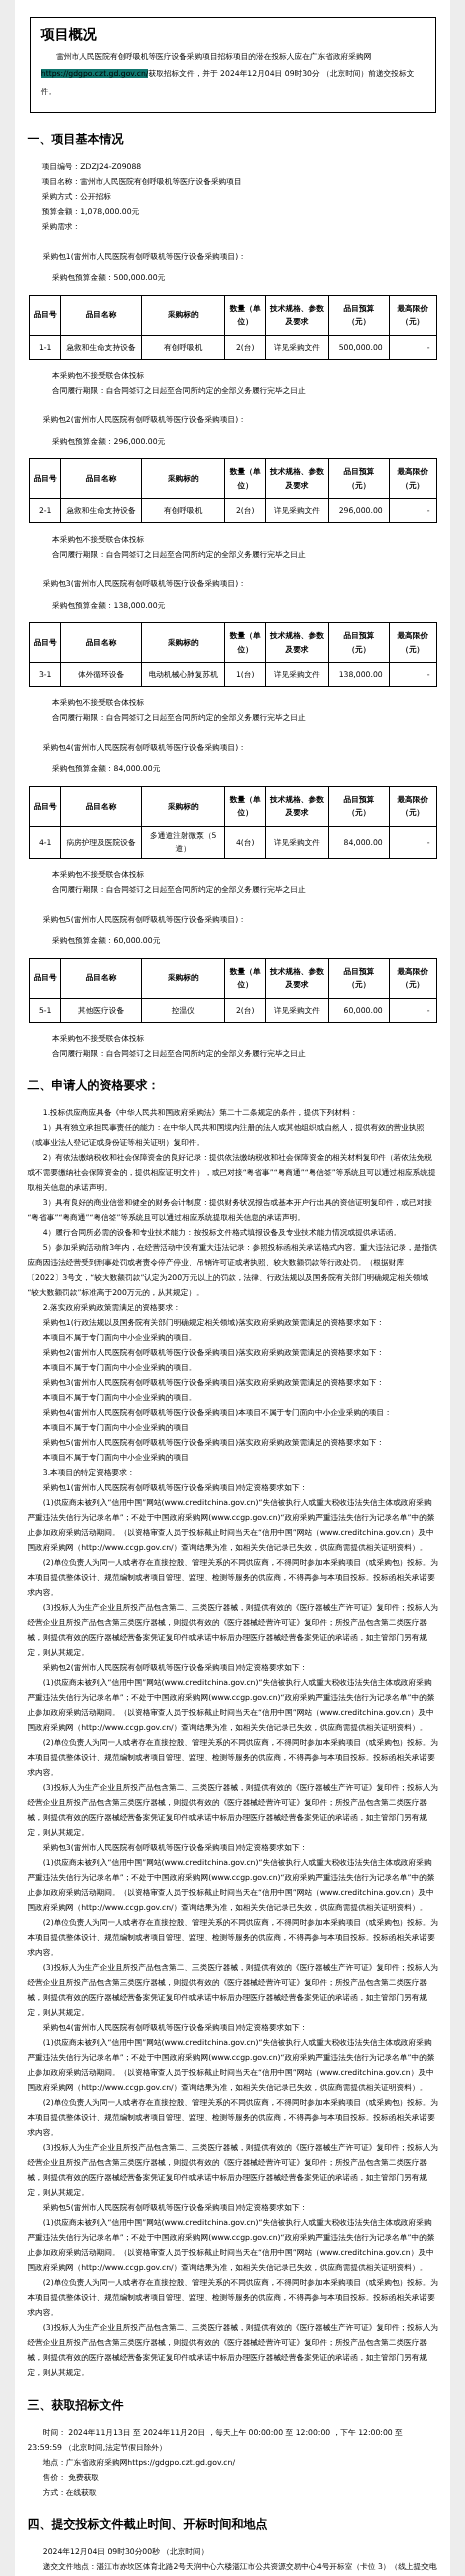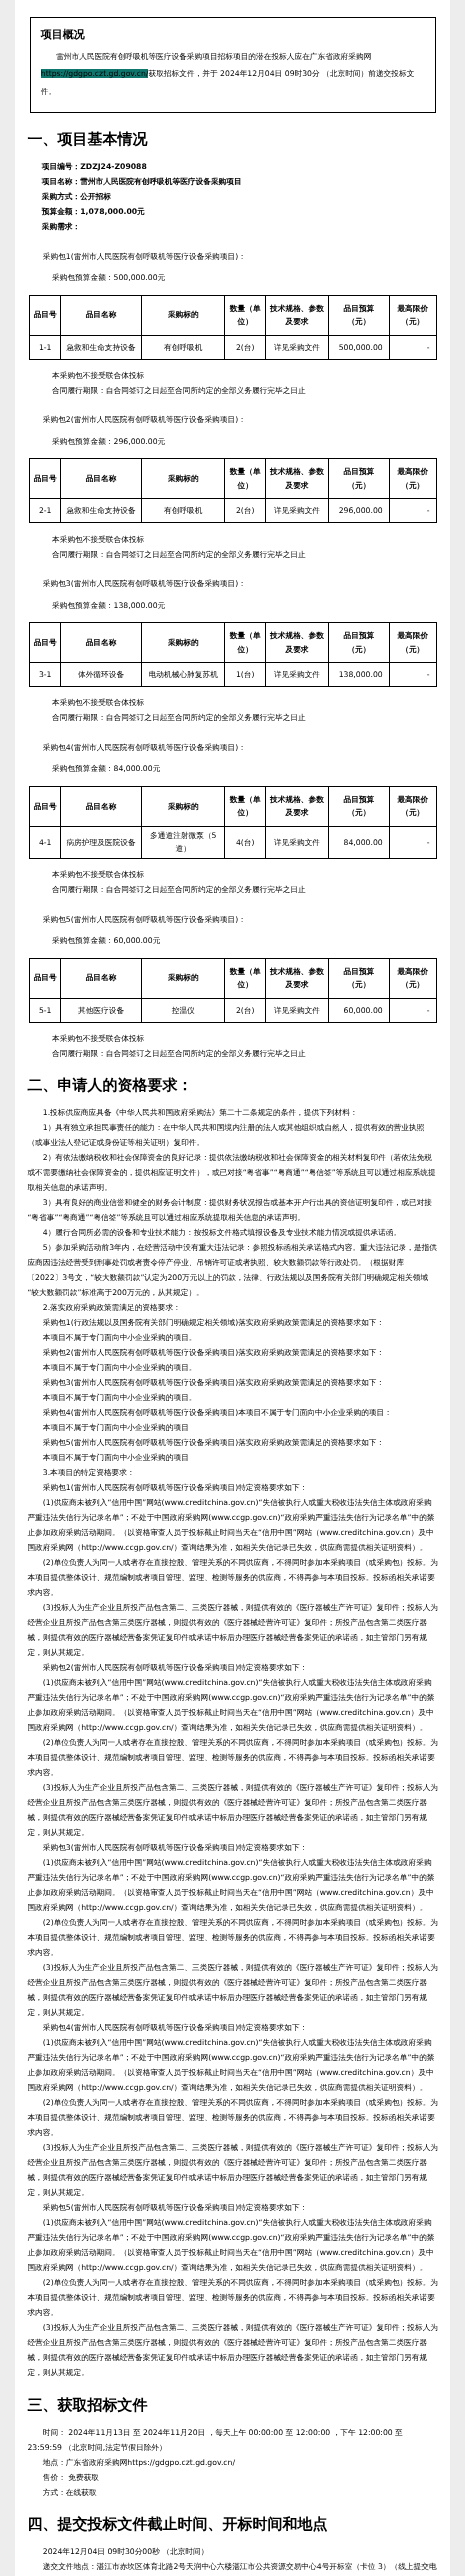--- a/index.html
+++ b/index.html
@@ -18,33 +18,33 @@
     font-size: 7.7px;
     line-height: 15px;
   }
   .overview-box {
     border: 0.5px solid #000;
     padding: 6.2px 9.3px 11.3px 9.3px;
     margin: 1px 3.1px 20.6px 3.1px;
   }
   .overview-title {
     font-weight: bold;
-    font-size: 11px;
+    font-size: 14px;
     margin: 3.1px 0 6.2px 0;
   }
   .overview-text { margin: 0; text-indent: 2em; line-height: 17.5px; }
   .hl-url { background: #0f766e; }
   h2.sec-heading {
-    font-size: 15px;
+    font-size: 12px;
     font-weight: bold;
     margin: 18.5px 0 13.4px 0;
     line-height: 12.4px;
   }
   p.para { margin: 0; text-indent: 2em; }
-  p.field-line { margin: 0 0 0 14.4px; font-weight: bold; }
+  p.field-line { margin: 0 0 0 14.4px; }
   .pkg-title { margin-top: 14.4px !important; }
   .pkg-budget { text-indent: 3.2em !important; margin-top: 6.7px !important; }
   .pkg-note { text-indent: 3.2em !important; }
   table.items-table {
     border-collapse: collapse;
     width: 99%;
     margin: 9.3px auto 8.2px auto;
     text-align: center;
     table-layout: fixed;
   }

